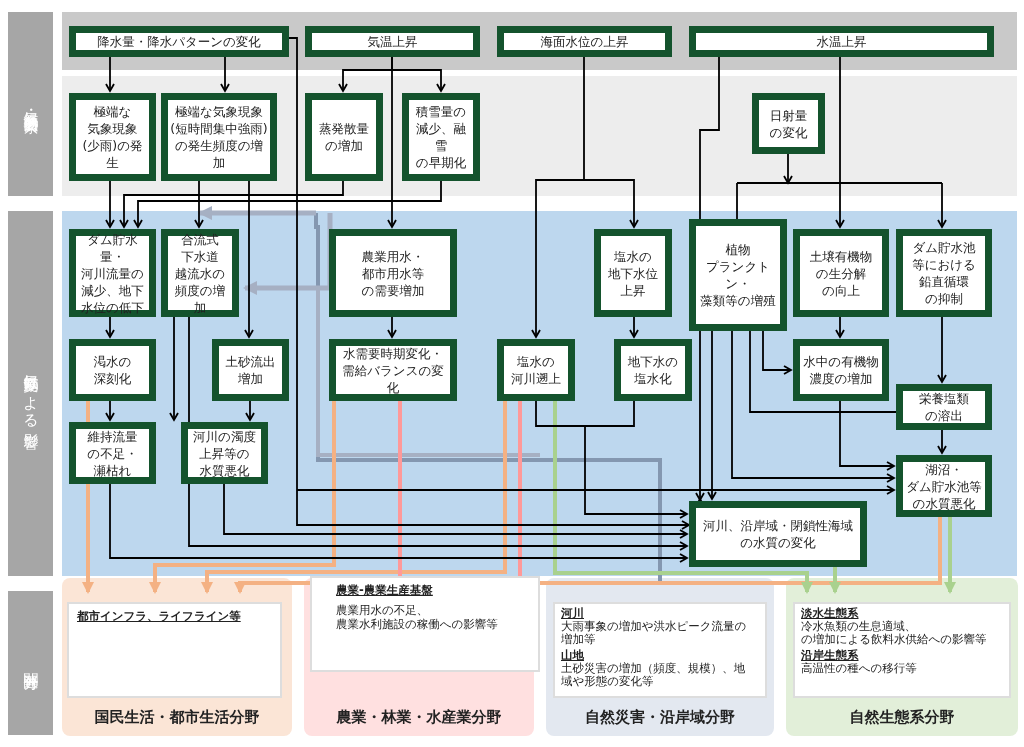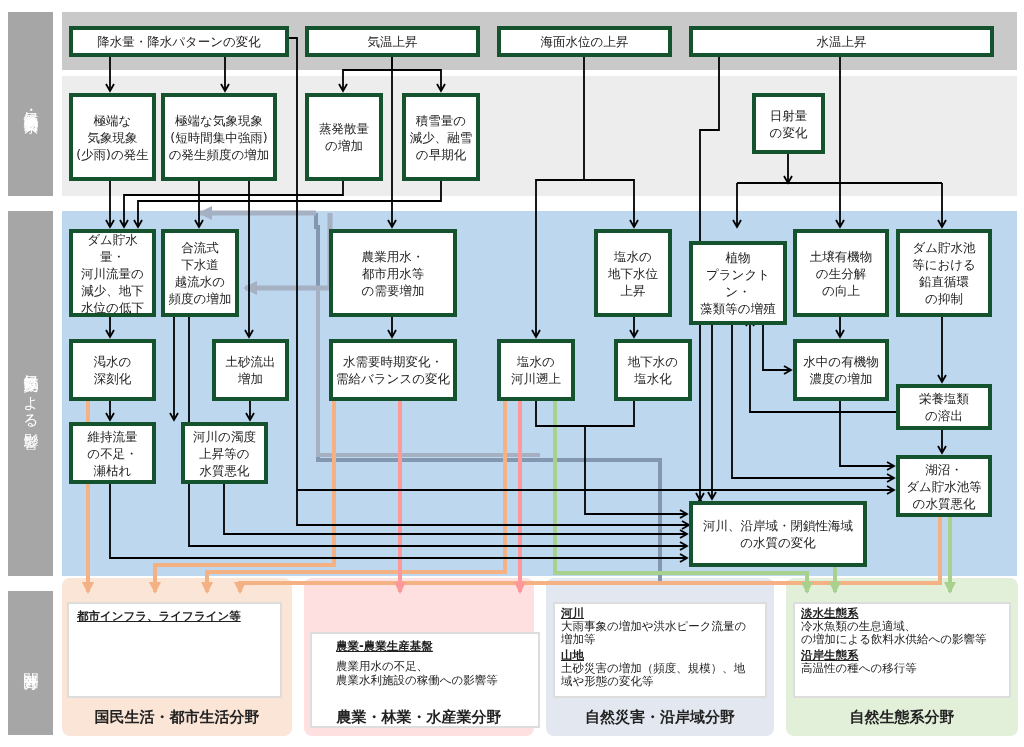--- a/index.html
+++ b/index.html
@@ -1,19 +1,19 @@
 <!DOCTYPE html>
 <html><head>
 <meta charset="utf-8">
 <style>
   html,body{margin:0;padding:0;background:#fff;}
   body{width:1024px;height:747px;position:relative;overflow:hidden;font-family:"DejaVu Sans",sans-serif;color:#222;}
   .band{position:absolute;}
   .side{position:absolute;left:8px;width:45px;background:#a6a6a6;color:#fff;font-size:15px;display:flex;align-items:center;justify-content:center;writing-mode:vertical-rl;text-orientation:upright;letter-spacing:1px;}
-  .box{position:absolute;background:#fff;border:4px solid #14532d;box-sizing:border-box;display:flex;align-items:center;justify-content:center;text-align:center;font-size:12.5px;line-height:17px;white-space:pre-line;padding:2px;}
+  .box{position:absolute;background:#fff;border:7px solid #14532d;box-sizing:border-box;display:flex;align-items:center;justify-content:center;text-align:center;font-size:12.5px;line-height:17px;white-space:pre-line;padding:2px;}
   .topbox{font-size:12.5px;}
   .field{position:absolute;border-radius:8px;}
   .fbox{position:absolute;background:#fff;border:2px solid #ddd;box-sizing:border-box;font-size:11.5px;line-height:14px;padding:5px 8px;}
   .fhead{font-weight:bold;text-decoration:underline;display:block;}
   .fbody{display:block;white-space:pre-line;}
   .ftitle{position:absolute;font-weight:bold;font-size:15px;text-align:center;}
   svg{position:absolute;left:0;top:0;}
 </style>
 </head>
 <body>
@@ -134,21 +134,21 @@
 <div class="box" style="left:161px;top:229px;width:78px;height:88px;">合流式
 下水道
 越流水の
 頻度の増加</div>
 <div class="box" style="left:329px;top:229px;width:128px;height:88px;">農業用水・
 都市用水等
 の需要増加</div>
 <div class="box" style="left:594px;top:229px;width:78px;height:88px;">塩水の
 地下水位
 上昇</div>
-<div class="box" style="left:689px;top:241px;width:98px;height:84px;">植物
+<div class="box" style="left:689px;top:219px;width:98px;height:112px;">植物
 プランクトン・
 藻類等の増殖</div>
 <div class="box" style="left:793px;top:229px;width:96px;height:88px;">土壌有機物
 の生分解
 の向上</div>
 <div class="box" style="left:896px;top:229px;width:96px;height:88px;">ダム貯水池
 等における
 鉛直循環
 の抑制</div>
 
@@ -175,21 +175,21 @@
 の溶出</div>
 <div class="box" style="left:896px;top:455px;width:96px;height:62px;">湖沼・
 ダム貯水池等
 の水質悪化</div>
 <div class="box" style="left:689px;top:501px;width:178px;height:66px;">河川、沿岸域・閉鎖性海域
 の水質の変化</div>
 
 <div class="fbox" style="left:67px;top:602px;width:215px;height:96px;">
   <span class="fhead">都市インフラ、ライフライン等</span>
 </div>
-<div class="fbox" style="left:310px;top:632px;width:230px;height:96px;padding-left:24px;">
+<div class="fbox" style="left:310px;top:576px;width:230px;height:96px;padding-left:24px;">
   <span class="fhead">農業-農業生産基盤</span>
   <span class="fbody" style="margin-top:6px;">農業用水の不足、
 農業水利施設の稼働への影響等</span>
 </div>
 <div class="fbox" style="left:553px;top:602px;width:214px;height:96px;padding:3px 6px;line-height:13px;">
   <span class="fhead">河川</span>
   <span class="fbody">大雨事象の増加や洪水ピーク流量の
 増加等</span>
   <span class="fhead" style="margin-top:3px;">山地</span>
   <span class="fbody">土砂災害の増加（頻度、規模）、地

